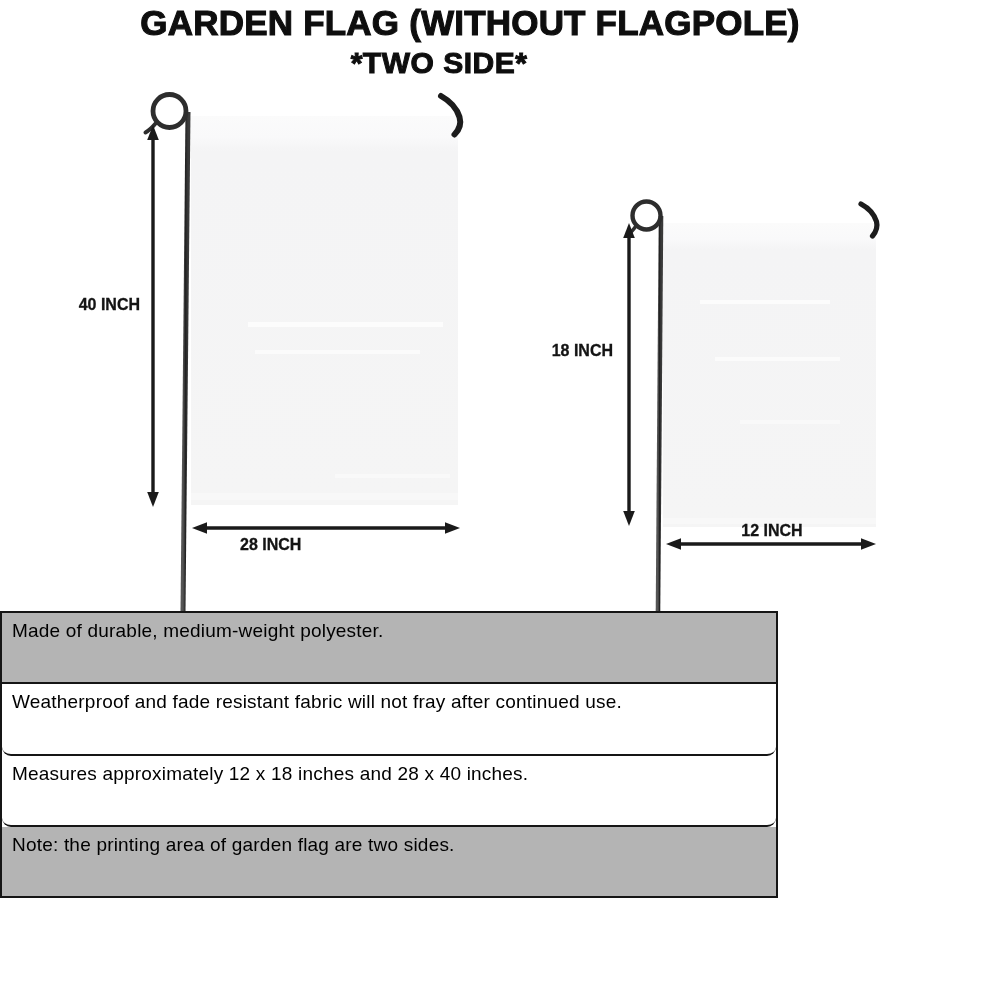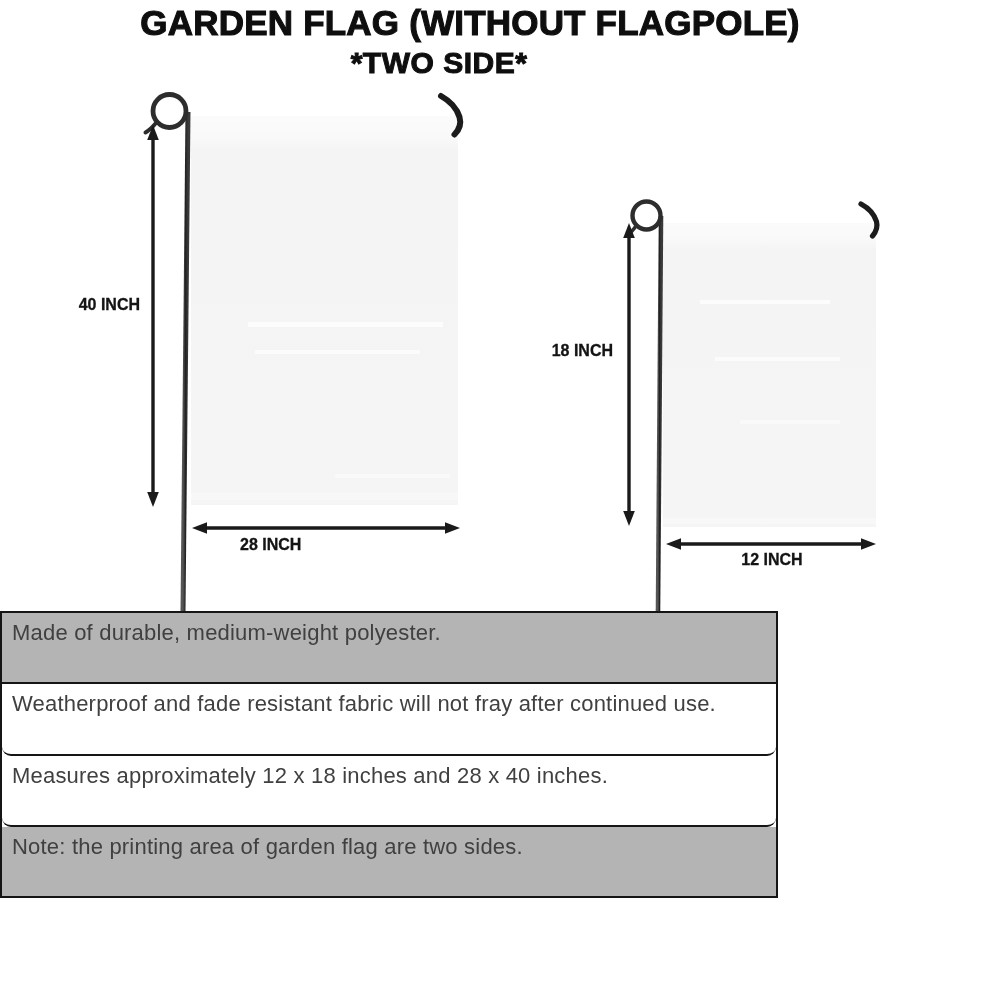--- a/index.html
+++ b/index.html
@@ -21,30 +21,30 @@
   
   .art{position:absolute;left:0;top:0;width:1000px;height:1000px;}
   
   .dim-label{
     position:absolute;font-size:16px;font-weight:bold;color:#141414;
     -webkit-text-stroke:0.3px #141414;white-space:nowrap;
   }
   .lbl-h-large{left:36px;top:296px;width:104px;text-align:right;}
   .lbl-w-large{left:240px;top:536px;width:164px;text-align:left;}
   .lbl-h-small{left:509px;top:342px;width:104px;text-align:right;}
-  .lbl-w-small{left:690px;top:551px;width:164px;text-align:center;}
+  .lbl-w-small{left:690px;top:522px;width:164px;text-align:center;}
   
   .feature-table{
     position:absolute;left:0;top:611px;width:778px;height:287px;
     border:2px solid #151515;box-sizing:border-box;
     display:flex;flex-direction:column;
   }
   .feature-row{
     flex:1;border-bottom:2px solid #151515;box-sizing:border-box;
-    font-size:22px;color:#404040;letter-spacing:0.2px;
+    font-size:19px;color:#000000;letter-spacing:0.2px;
     padding:6px 10px 0 10px;line-height:1.25;
   }
   .feature-row:last-child{border-bottom:none;}
   .feature-row.shaded{background:#b4b4b4;}
   .feature-row.plain{background:#ffffff;border-radius:9px;}
 </style>
 </head>
 <body>
 
 <div class="stage">

